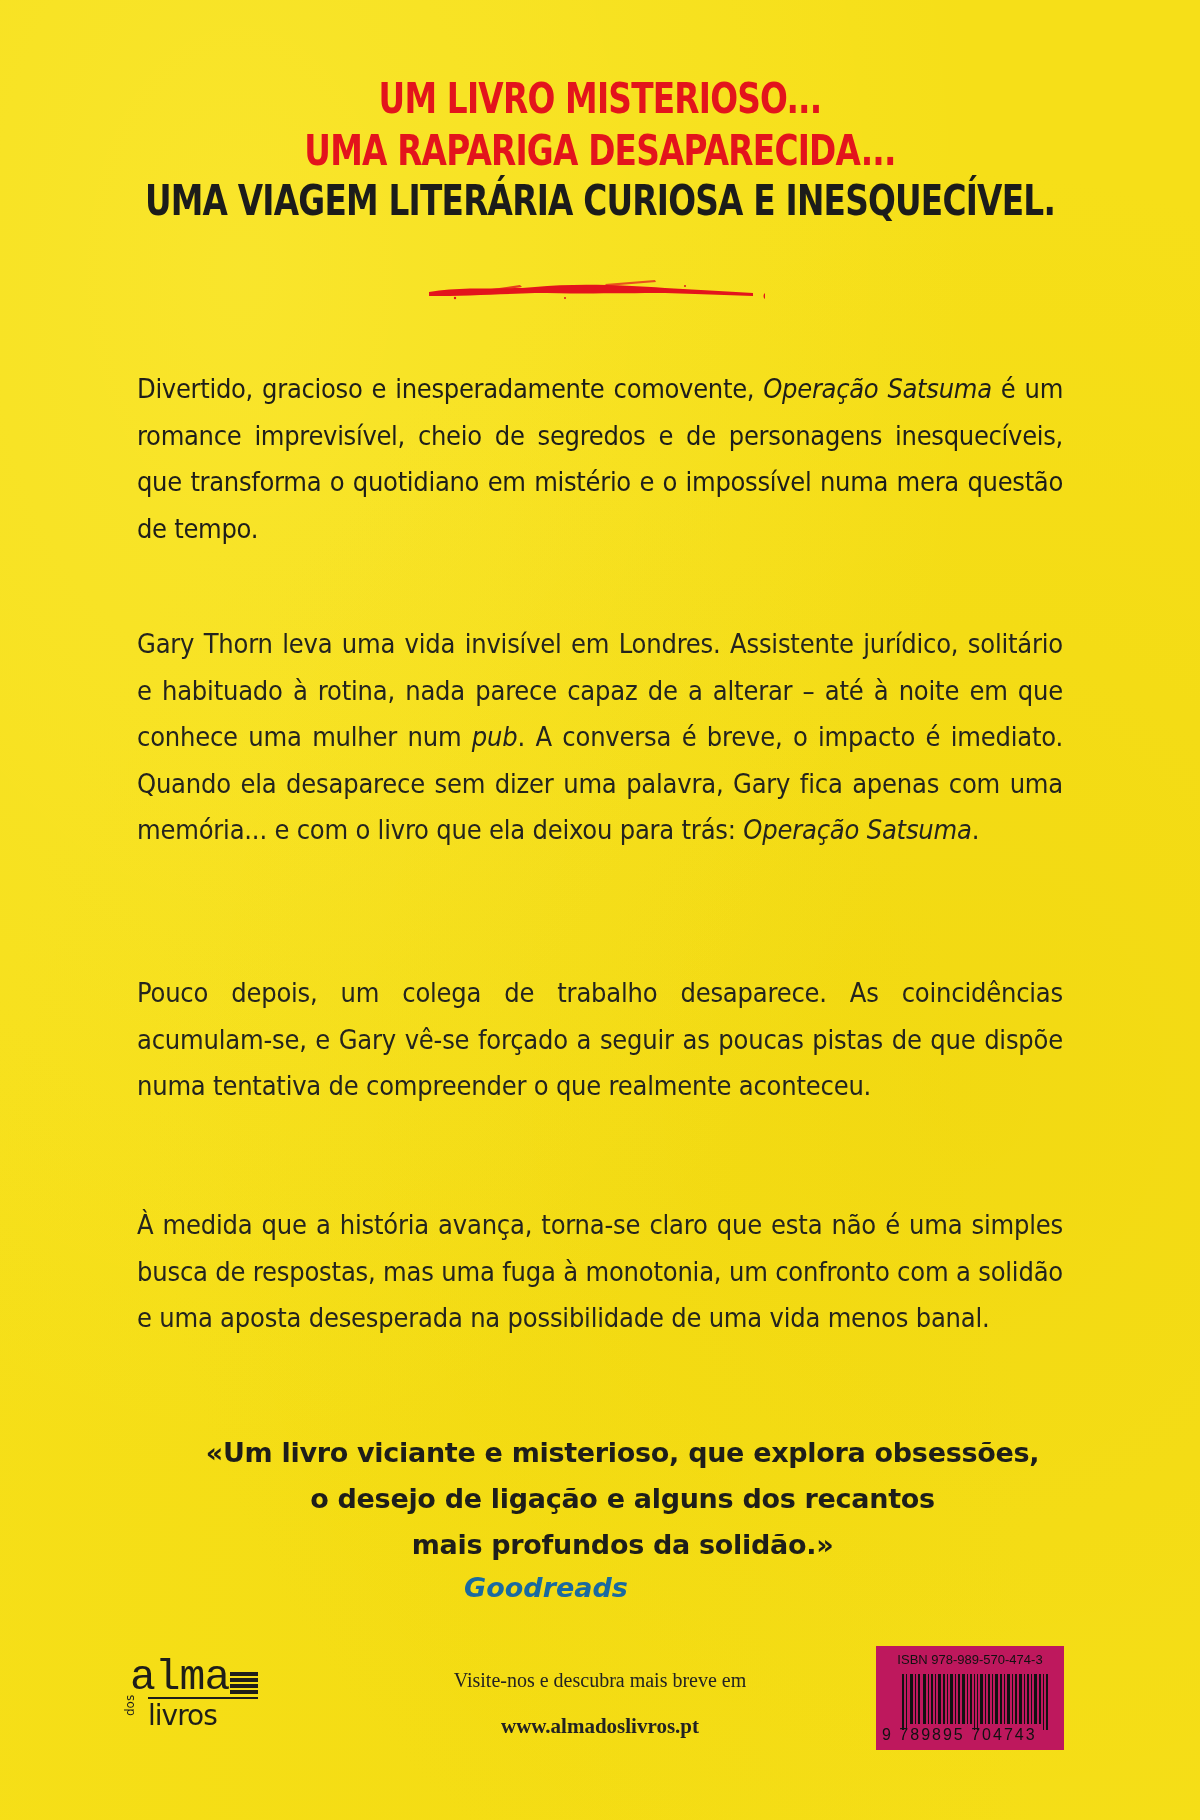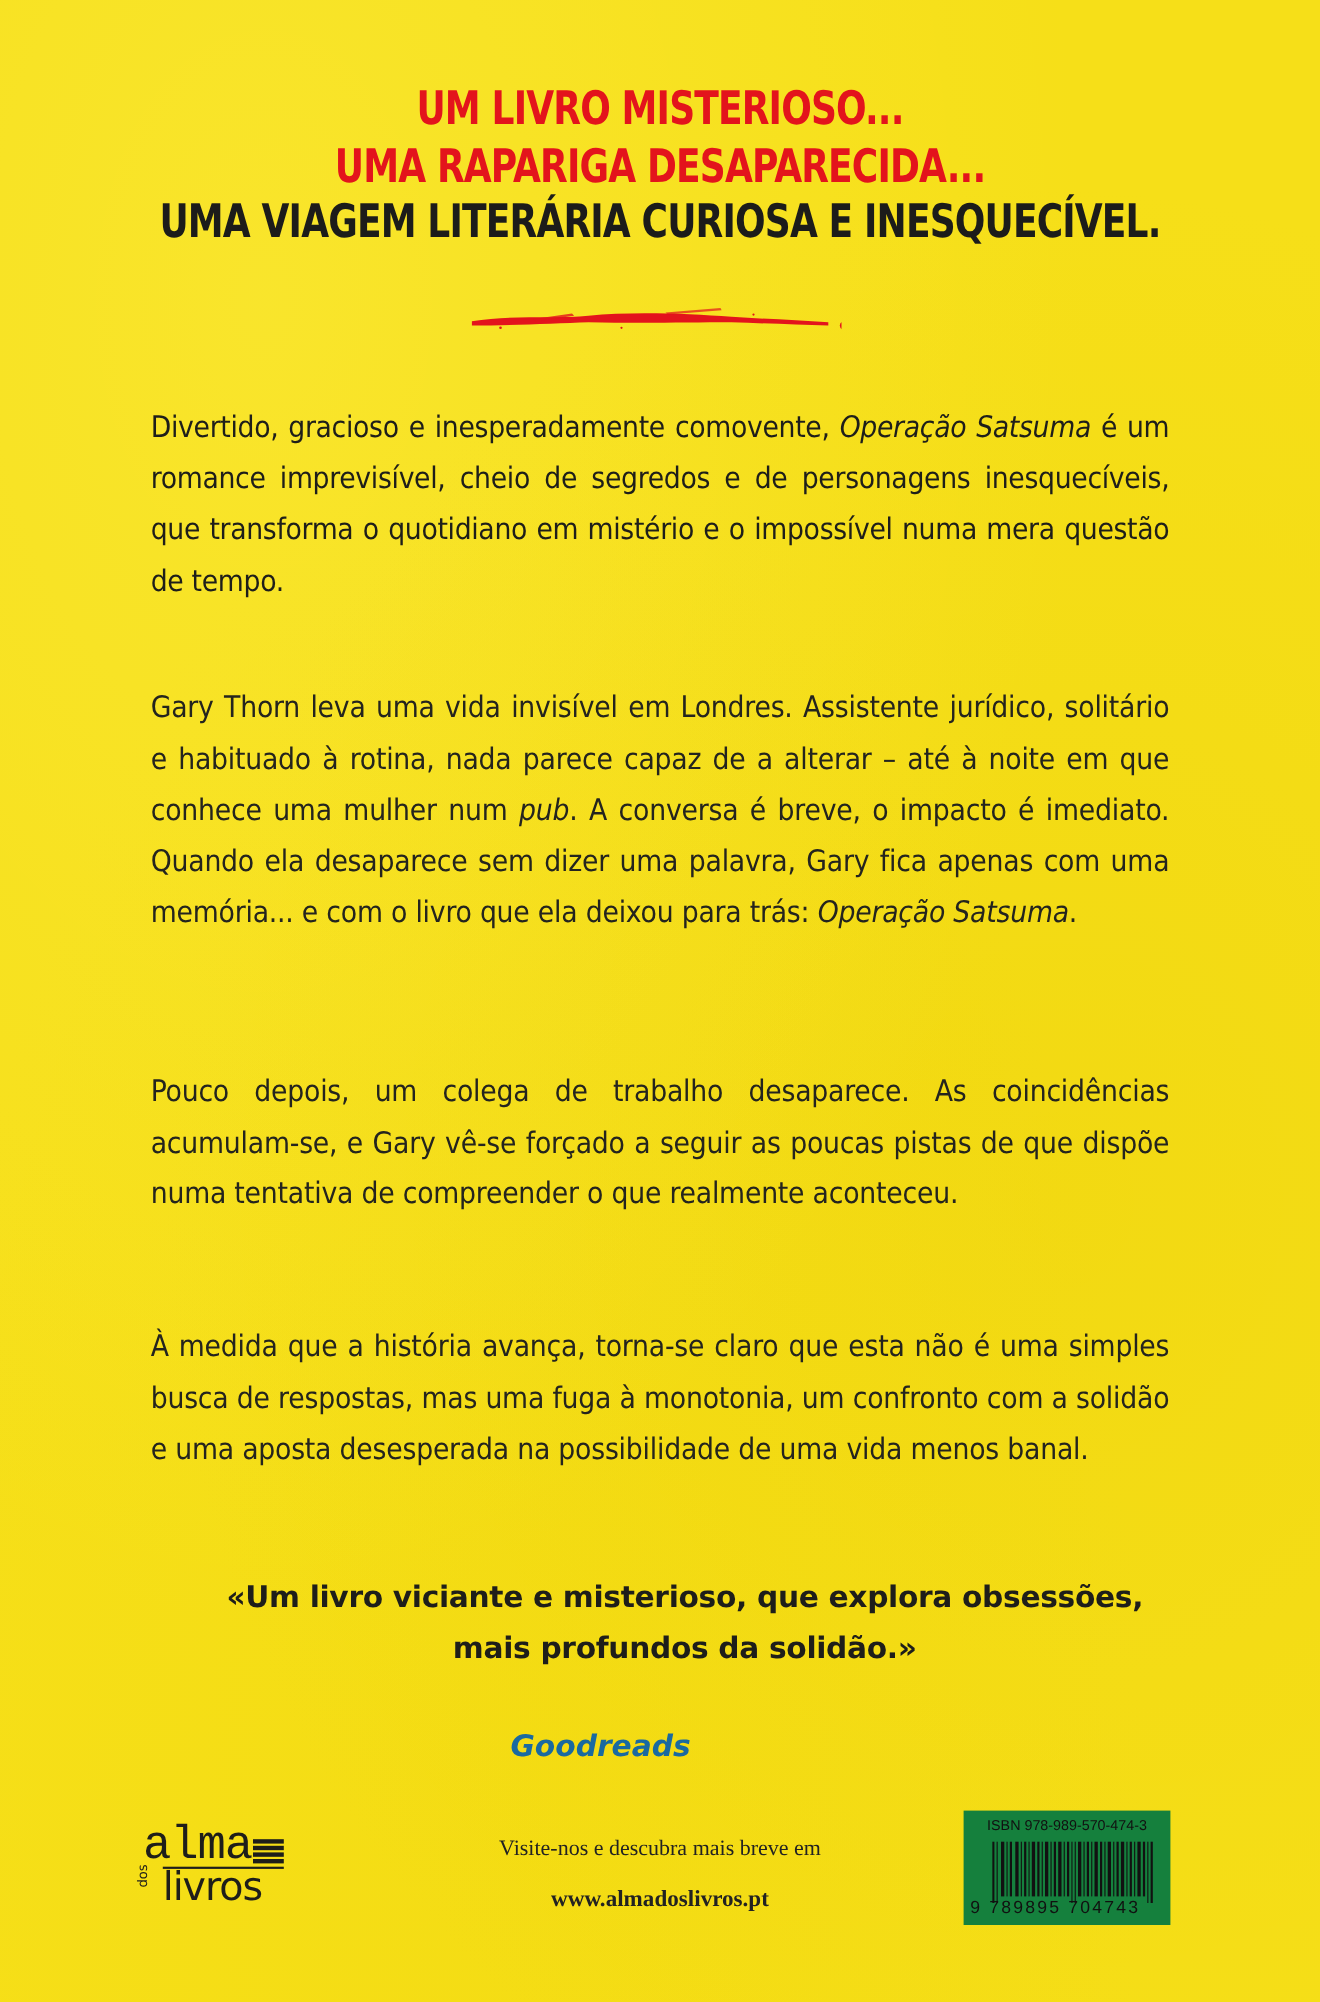--- a/index.html
+++ b/index.html
@@ -43,36 +43,36 @@
     font-size: 27px; line-height: 46px; font-weight: bold; letter-spacing: -0.3px;
   }
   .quote .line { display: block; padding-left: 45px; }
   .source {
     position: absolute; left: 0; width: 1092px; top: 1572px; text-align: center;
     font-size: 27px; font-weight: bold; font-style: italic; color: #1a6aa0;
   }
 
   .logo { position: absolute; left: 130px; top: 1660px; width: 130px; height: 84px; }
   .logo .alma { position: absolute; left: 0; top: 0; font-family: Liberation Mono, monospace; font-size: 43px; letter-spacing: -1px; line-height: 36px; color: #1e1e1a; }
-  .logo .livros { position: absolute; left: 18px; top: 36px; font-family: "DejaVu Sans", sans-serif; font-size: 36px; letter-spacing: -1px; line-height: 40px; color: #1e1e1a; }
+  .logo .livros { position: absolute; left: 18px; top: 36px; font-family: "DejaVu Sans", sans-serif; font-size: 28px; letter-spacing: -1px; line-height: 40px; color: #1e1e1a; }
   .logo .dos { position: absolute; left: -6px; top: 56px; font-size: 12px; transform: rotate(-90deg); transform-origin: left top; color: #1e1e1a; line-height: 12px; }
   .logo .bars { position: absolute; left: 100px; top: 12px; width: 28px; }
   .logo .bars div { height: 4px; background: #1e1e1a; margin-bottom: 2px; }
   .logo .rule { position: absolute; left: 18px; top: 37px; width: 110px; height: 2px; background: #1e1e1a; }
 
   .visit {
     position: absolute; left: 390px; width: 420px; top: 1666px; text-align: center;
     font-family: "Liberation Serif", serif; color: #222;
   }
   .visit .l1 { display: block; font-size: 20px; line-height: 28px; }
   .visit .l2 { display: block; font-size: 21px; font-weight: bold; line-height: 32px; margin-top: 16px; }
 
   .isbn-box {
     position: absolute; left: 876px; top: 1646px; width: 188px; height: 104px;
-    background: #15803d;
+    background: #be185d;
   }
   .isbn-text {
     position: absolute; left: 0; width: 188px; top: 6px; text-align: center;
     font-family: "Liberation Sans", sans-serif; font-size: 13px; color: #111;
   }
   .barcode { position: absolute; left: 26px; top: 28px; width: 150px; height: 56px; }
   .barcode-digits {
     position: absolute; left: 6px; width: 178px; top: 80px;
     font-family: "Liberation Sans", sans-serif; font-size: 16px; letter-spacing: 2px; color: #111;
   }
@@ -101,20 +101,21 @@
 <div class="body-block para p1">
   <span>Gary Thorn leva uma vida invisível em Londres. Assistente jurídico, solitário e habituado à rotina, nada parece capaz de a alterar – até à noite em que conhece uma mulher num </span><em>pub</em><span>. A conversa é breve, o impacto é imediato. Quando ela desa­parece sem dizer uma palavra, Gary fica apenas com uma memória... e com o livro que ela deixou para trás: </span><em>Operação Satsuma</em><span>.</span>
 </div>
 
 <div class="body-block para p2">Pouco depois, um colega de trabalho desaparece. As coinci­dências acumulam-se, e Gary vê-se forçado a seguir as poucas pistas de que dispõe numa tentativa de compreender o que realmente aconteceu.</div>
 
 <div class="body-block para p3">À medida que a história avança, torna-se claro que esta não é uma simples busca de respostas, mas uma fuga à monotonia, um confronto com a solidão e uma aposta desesperada na possibilidade de uma vida menos banal.</div>
 
 <div class="quote">
   <span class="line">«Um livro viciante e misterioso, que explora obsessões,</span>
+  <span class="line">o desejo de ligação e alguns dos recantos</span>
   <span class="line">mais profundos da solidão.»</span>
 </div>
 <div class="source">Goodreads</div>
 
 <div class="logo">
   <span class="alma">alma</span>
   <div class="bars">
       <div></div>
       <div></div>
       <div></div>

